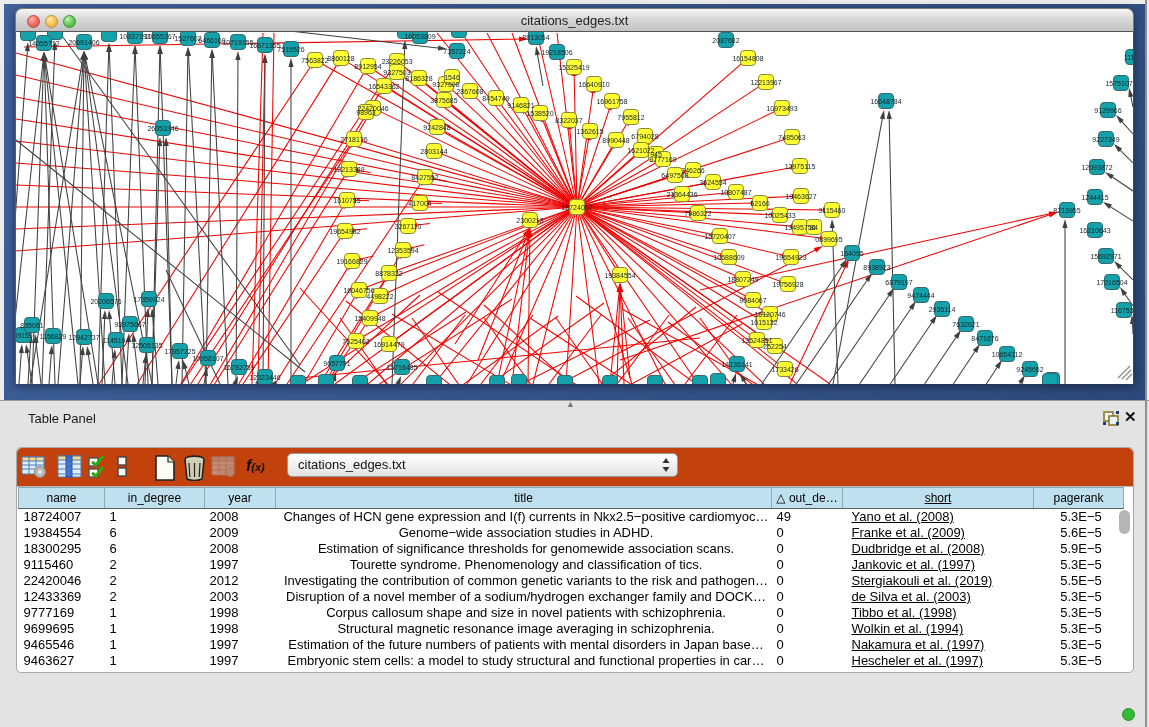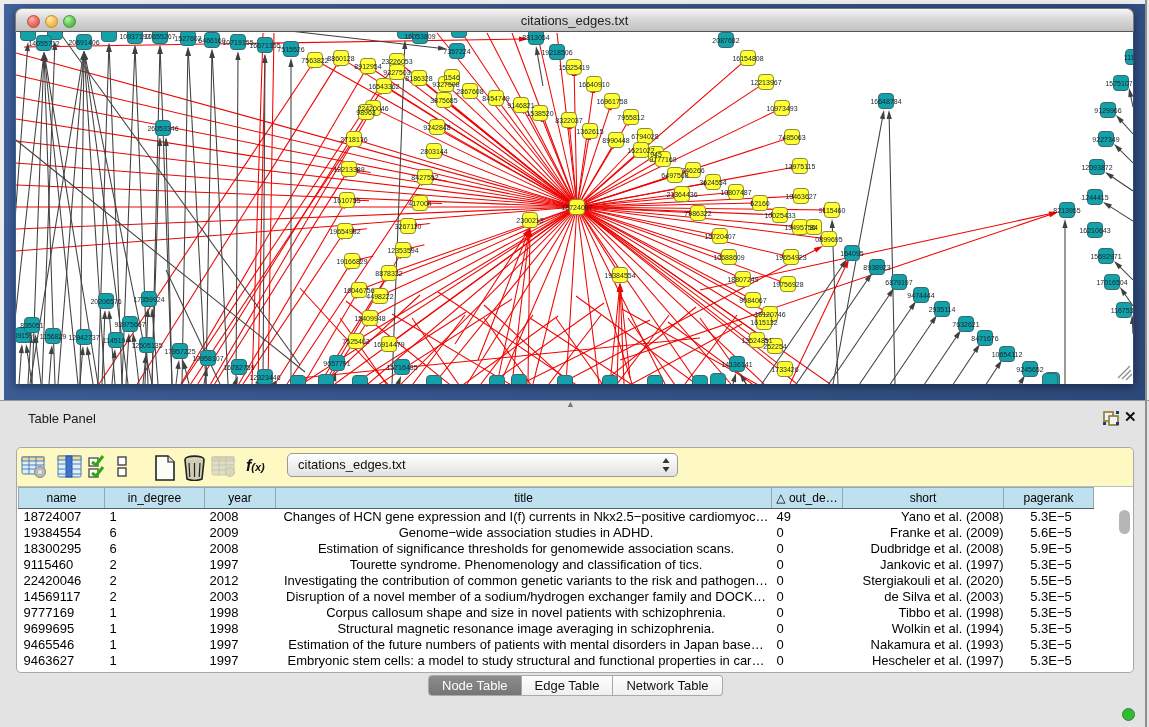--- a/index.html
+++ b/index.html
@@ -16,35 +16,35 @@
 #tl-y{left:29px;background:radial-gradient(circle at 35% 30%,#ffeaaf,#f5bf4f 55%,#dfa33a);border:1px solid #c08e2e;}
 #tl-g{left:47px;background:radial-gradient(circle at 35% 30%,#c0f0b0,#61c554 55%,#4aa83e);border:1px solid #3d9431;}
 #canvas{position:absolute;left:1px;top:24px;width:1117px;height:352px;background:#fff;overflow:hidden;}
 #tablepanel{position:absolute;left:0;top:400px;width:1149px;height:327px;
  background:#e3e3e3;border-top:1px solid #9a9a9a;}
 #tp-title{position:absolute;left:28px;top:10px;font-size:13px;color:#1a1a1a;}
 #tp-float{position:absolute;left:1103px;top:9px;}
 #tp-close{position:absolute;left:1124px;top:7px;font-size:15px;font-weight:bold;color:#111;}
 #panel{position:absolute;left:16px;top:46px;width:1118px;height:226px;
  background:#fff;border:1px solid #a8a8a8;border-radius:5px;}
-#toolbar{position:absolute;left:0;top:0;width:100%;height:39px;background:#fef9c3;
+#toolbar{position:absolute;left:0;top:0;width:100%;height:39px;background:#c2410c;
  border-bottom:1px solid #bbb;border-radius:5px 5px 0 0;}
 .ic{position:absolute;top:7px;}
 #fx{position:absolute;left:229px;top:9px;font-size:16px;font-style:italic;font-weight:bold;color:#111;}
 #fx span{font-size:11px;}
 #dropdown{position:absolute;left:270px;top:5px;width:391px;height:24px;background:linear-gradient(#fff,#e2e2e2);
  border:1px solid #999;border-radius:5px;font-size:13px;color:#111;line-height:22px;padding-left:10px;}
 #dd-arr{position:absolute;right:6px;top:3px;}
 #tbl{position:absolute;left:1px;top:39px;width:1075px;border-collapse:collapse;font-size:13px;color:#000;
  table-layout:fixed;background:#fff;}
 #tbl th{background:#bfe0ee;border:1px solid #93a9b2;border-bottom:1px solid #55616a;font-weight:normal;font-size:12px;height:21px;padding:0;}
 #tbl td{height:16px;padding:0 0 0 5px;white-space:nowrap;overflow:hidden;text-overflow:ellipsis;border:none;}
 .c1{width:86px;} .c2{width:100px;} .c3{width:71px;} .c4{width:496px;text-align:center;}
-.c5{width:71px;} .c6{width:161px;} .c7{width:90px;text-align:center;}
-#tbl td.c6{padding-left:9px;text-align:right;}
+.c5{width:71px;} .c6{width:191px;text-decoration:underline;} .c7{width:90px;text-align:center;}
+#tbl td.c6{padding-left:9px;}
 #scrollbar{position:absolute;right:3px;top:62px;width:11px;height:160px;}
 #thumb{position:absolute;left:0;top:0;width:11px;height:24px;background:#b6b6b6;border-radius:6px;}
 #tabs{position:absolute;left:428px;top:274px;height:21px;display:flex;font-size:13px;}
 .tab{height:21px;line-height:20px;padding:0 13px;background:linear-gradient(#fdfdfd,#f0f0f0);
  border:1px solid #a9a9a9;border-left:none;color:#111;}
 .tab.first{border-left:1px solid #a9a9a9;border-radius:4px 0 0 4px;
  background:linear-gradient(#8d8d8d,#757575);color:#fff;}
 .tab.last{border-radius:0 4px 4px 0;}
 #memok{position:absolute;right:31px;top:310px;font-size:11px;color:#111;margin-top:44px;}
 #memdot{position:absolute;right:14px;top:307px;width:13px;height:13px;border-radius:50%;
@@ -881,25 +881,25 @@
             <td class="c5">0</td>
             <td class="c6">Jankovic et al. (1997)</td>
             <td class="c7">5.3E−5</td>
           </tr>
 <tr>
             <td class="c1">22420046</td>
             <td class="c2">2</td>
             <td class="c3">2012</td>
             <td class="c4">Investigating the contribution of common genetic variants to the risk and pathogen…</td>
             <td class="c5">0</td>
-            <td class="c6">Stergiakouli et al. (2020)</td>
+            <td class="c6">Stergiakouli et al. (2019)</td>
             <td class="c7">5.5E−5</td>
           </tr>
 <tr>
-            <td class="c1">14569117</td>
+            <td class="c1">12433369</td>
             <td class="c2">2</td>
             <td class="c3">2003</td>
             <td class="c4">Disruption of a novel member of a sodium/hydrogen exchanger family and DOCK…</td>
             <td class="c5">0</td>
             <td class="c6">de Silva et al. (2003)</td>
             <td class="c7">5.3E−5</td>
           </tr>
 <tr>
             <td class="c1">9777169</td>
             <td class="c2">1</td>
@@ -917,39 +917,34 @@
             <td class="c5">0</td>
             <td class="c6">Wolkin et al. (1994)</td>
             <td class="c7">5.3E−5</td>
           </tr>
 <tr>
             <td class="c1">9465546</td>
             <td class="c2">1</td>
             <td class="c3">1997</td>
             <td class="c4">Estimation of the future numbers of patients with mental disorders in Japan base…</td>
             <td class="c5">0</td>
-            <td class="c6">Nakamura et al. (1993)</td>
+            <td class="c6">Nakamura et al. (1997)</td>
             <td class="c7">5.3E−5</td>
           </tr>
 <tr>
             <td class="c1">9463627</td>
             <td class="c2">1</td>
             <td class="c3">1997</td>
             <td class="c4">Embryonic stem cells: a model to study structural and functional properties in car…</td>
             <td class="c5">0</td>
             <td class="c6">Hescheler et al. (1997)</td>
             <td class="c7">5.3E−5</td>
           </tr>
   </tbody>
       </table>
   <div id="scrollbar">
         <div id="thumb"></div>
       </div>
  </div>
- <div id="tabs">
-  <div class="tab first">Node Table</div>
-  <div class="tab">Edge Table</div>
-  <div class="tab last">Network Table</div>
- </div>
  <div id="memok">Memory: OK</div>
  <div id="memdot"></div>
 </div>
 <div id="rightline"></div>
 
 </body></html>

